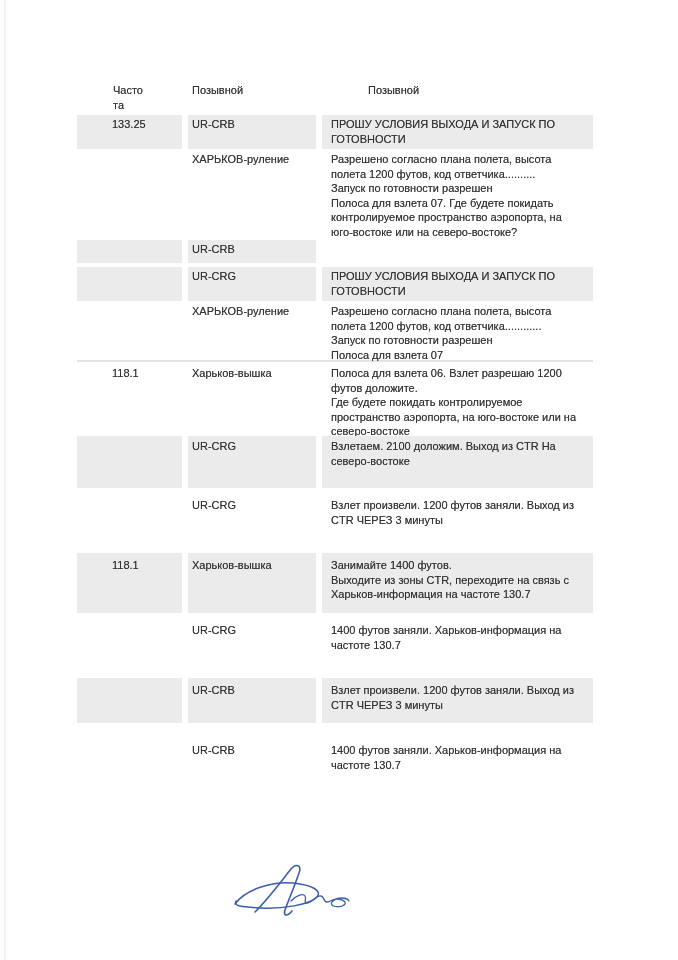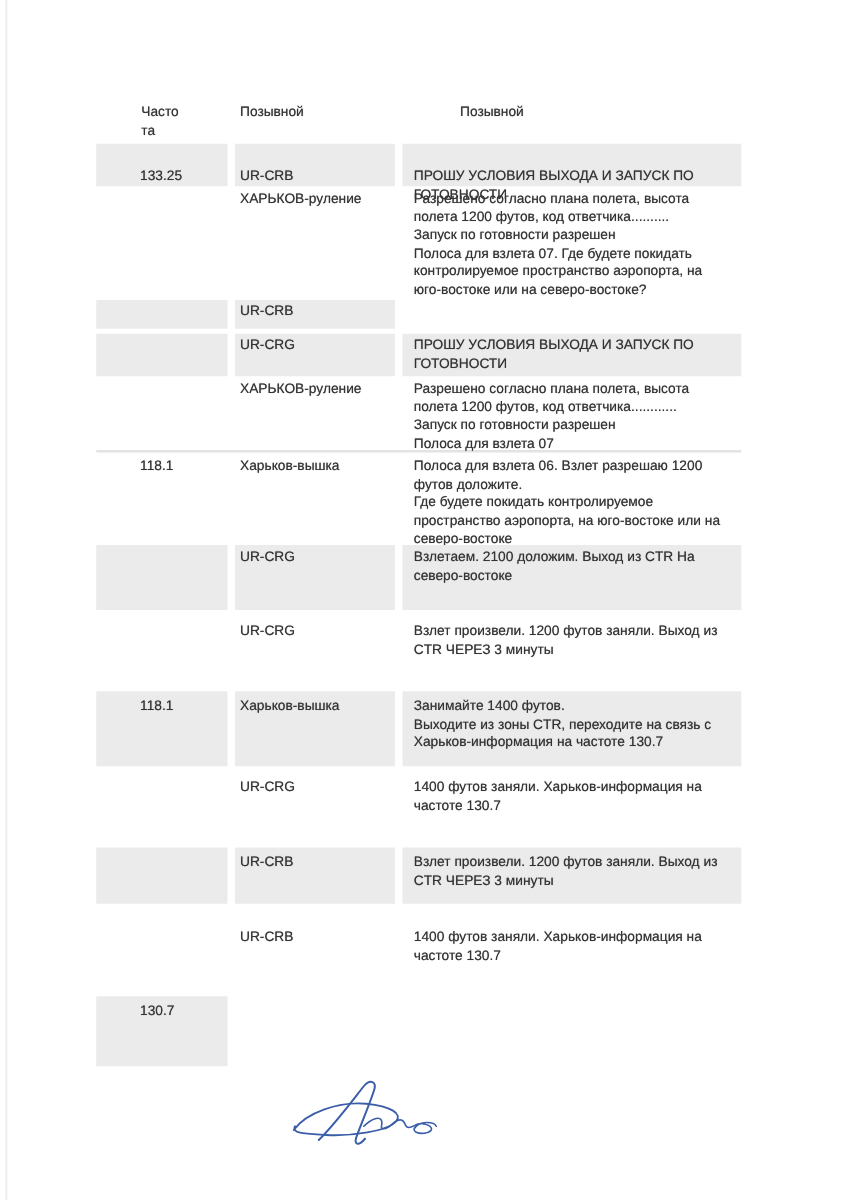--- a/index.html
+++ b/index.html
@@ -22,21 +22,21 @@
           text-shadow:0 0 0.6px rgba(70,70,70,0.75); }
   .c1 { width:105px; padding-left:35px; }
   .c2 { width:128px; padding-left:4px; }
   .c3 { width:271px; padding-left:9px; padding-right:4px; }
   .msg, .hdr-freq { white-space:pre-line; }
   .shaded .cell { background:var(--shaded_bg,#ebebeb); }
   .hdr .c3 { padding-left:46px; }
   .hdr .c1 { padding-left:36px; }
 
   .rh  { height:37px; } .rh  .cell { padding-top:5px; }
-  .r0  { height:34px; } .r0  .cell { padding-top:19px; }
+  .r0  { height:34px; } .r0  .cell { padding-top:2px; }
   .r1  { height:91px; } .r1  .cell { padding-top:3px; }
   .r2  { height:23px; } .r2  .cell { padding-top:2px; }
   .r3  { height:34px; margin-top:4px; } .r3 .cell { padding-top:2px; }
   .r4  { height:61px; border-bottom:2px solid #e3e3e3; box-sizing:border-box; }
         .r4 .cell { padding-top:3px; }
   .r5  { height:74px; } .r5  .cell { padding-top:4px; }
   .r6  { height:52px; } .r6  .cell { padding-top:3px; }
   .r7  { height:65px; } .r7  .cell { padding-top:10px; }
   .r8  { height:60px; } .r8  .cell { padding-top:5px; }
   .r9  { height:65px; } .r9  .cell { padding-top:10px; }
@@ -148,21 +148,20 @@
     </div>
 
     <div class="row r11">
       <div class="cell c1"></div>
       <div class="cell c2">UR-CRB</div>
       <div class="cell c3 msg">1400 футов заняли. Харьков-информация на
 частоте 130.7</div>
     </div>
 
     <div class="row r12 shaded">
-      <div class="cell c1">130.7</div>
     </div>
 
   </div>
 
   <div class="signature">
     <svg width="150" height="64" viewBox="0 0 150 64">
       <path stroke-width="1.5" d="M20 44 C 30 30, 56 21, 78 23 C 98 25, 107 31, 102 37 C 95 45, 66 49, 46 48 C 30 47, 18 47, 21 41"></path>
       <path stroke-width="1.6" d="M40 52 C 54 38, 68 19, 76 9 C 81 3, 87 5, 84 13 C 80 25, 74 39, 70 50 C 68 56, 72 57, 77 51"></path>
       <path stroke-width="1.3" d="M76 41 C 82 35, 88 33, 90 36 C 92 39, 88 43, 92 43 C 98 43, 100 35, 106 36 C 110 37, 108 42, 112 42 C 116 42, 118 38, 123 39 C 130 40, 133 44, 127 46 C 120 48, 113 45, 118 41 C 122 37, 132 37, 134 41"></path>
     </svg>

